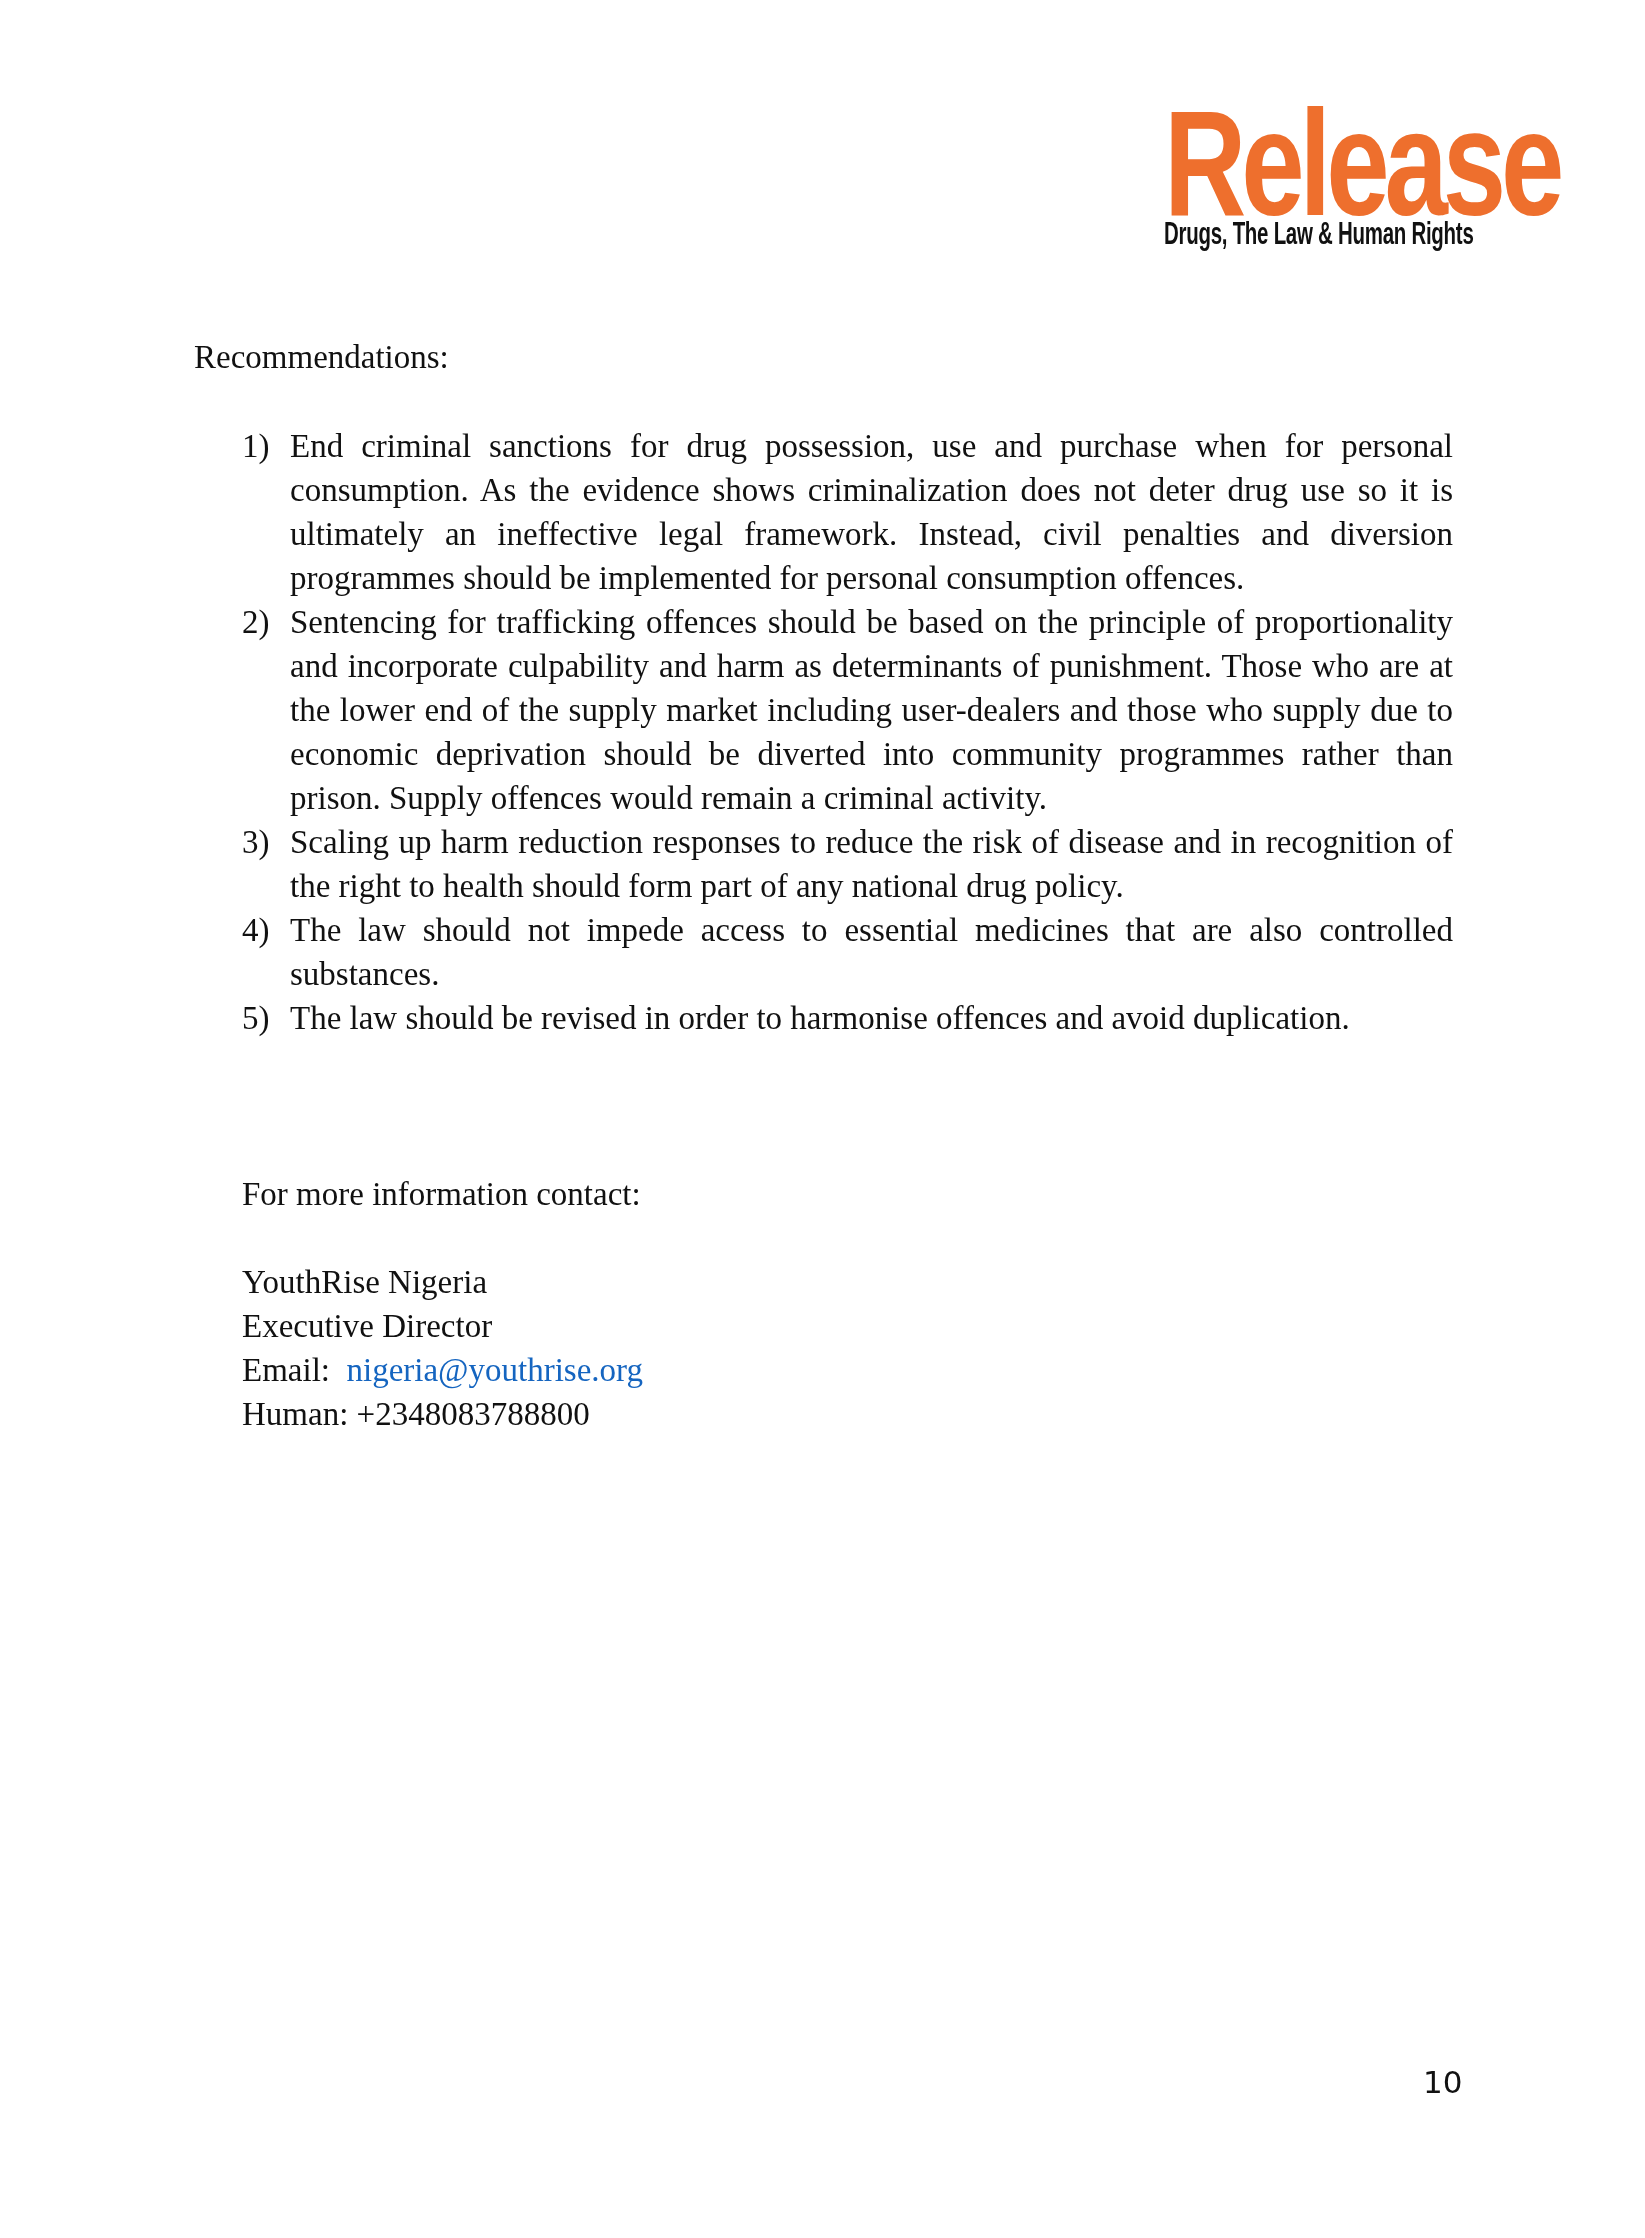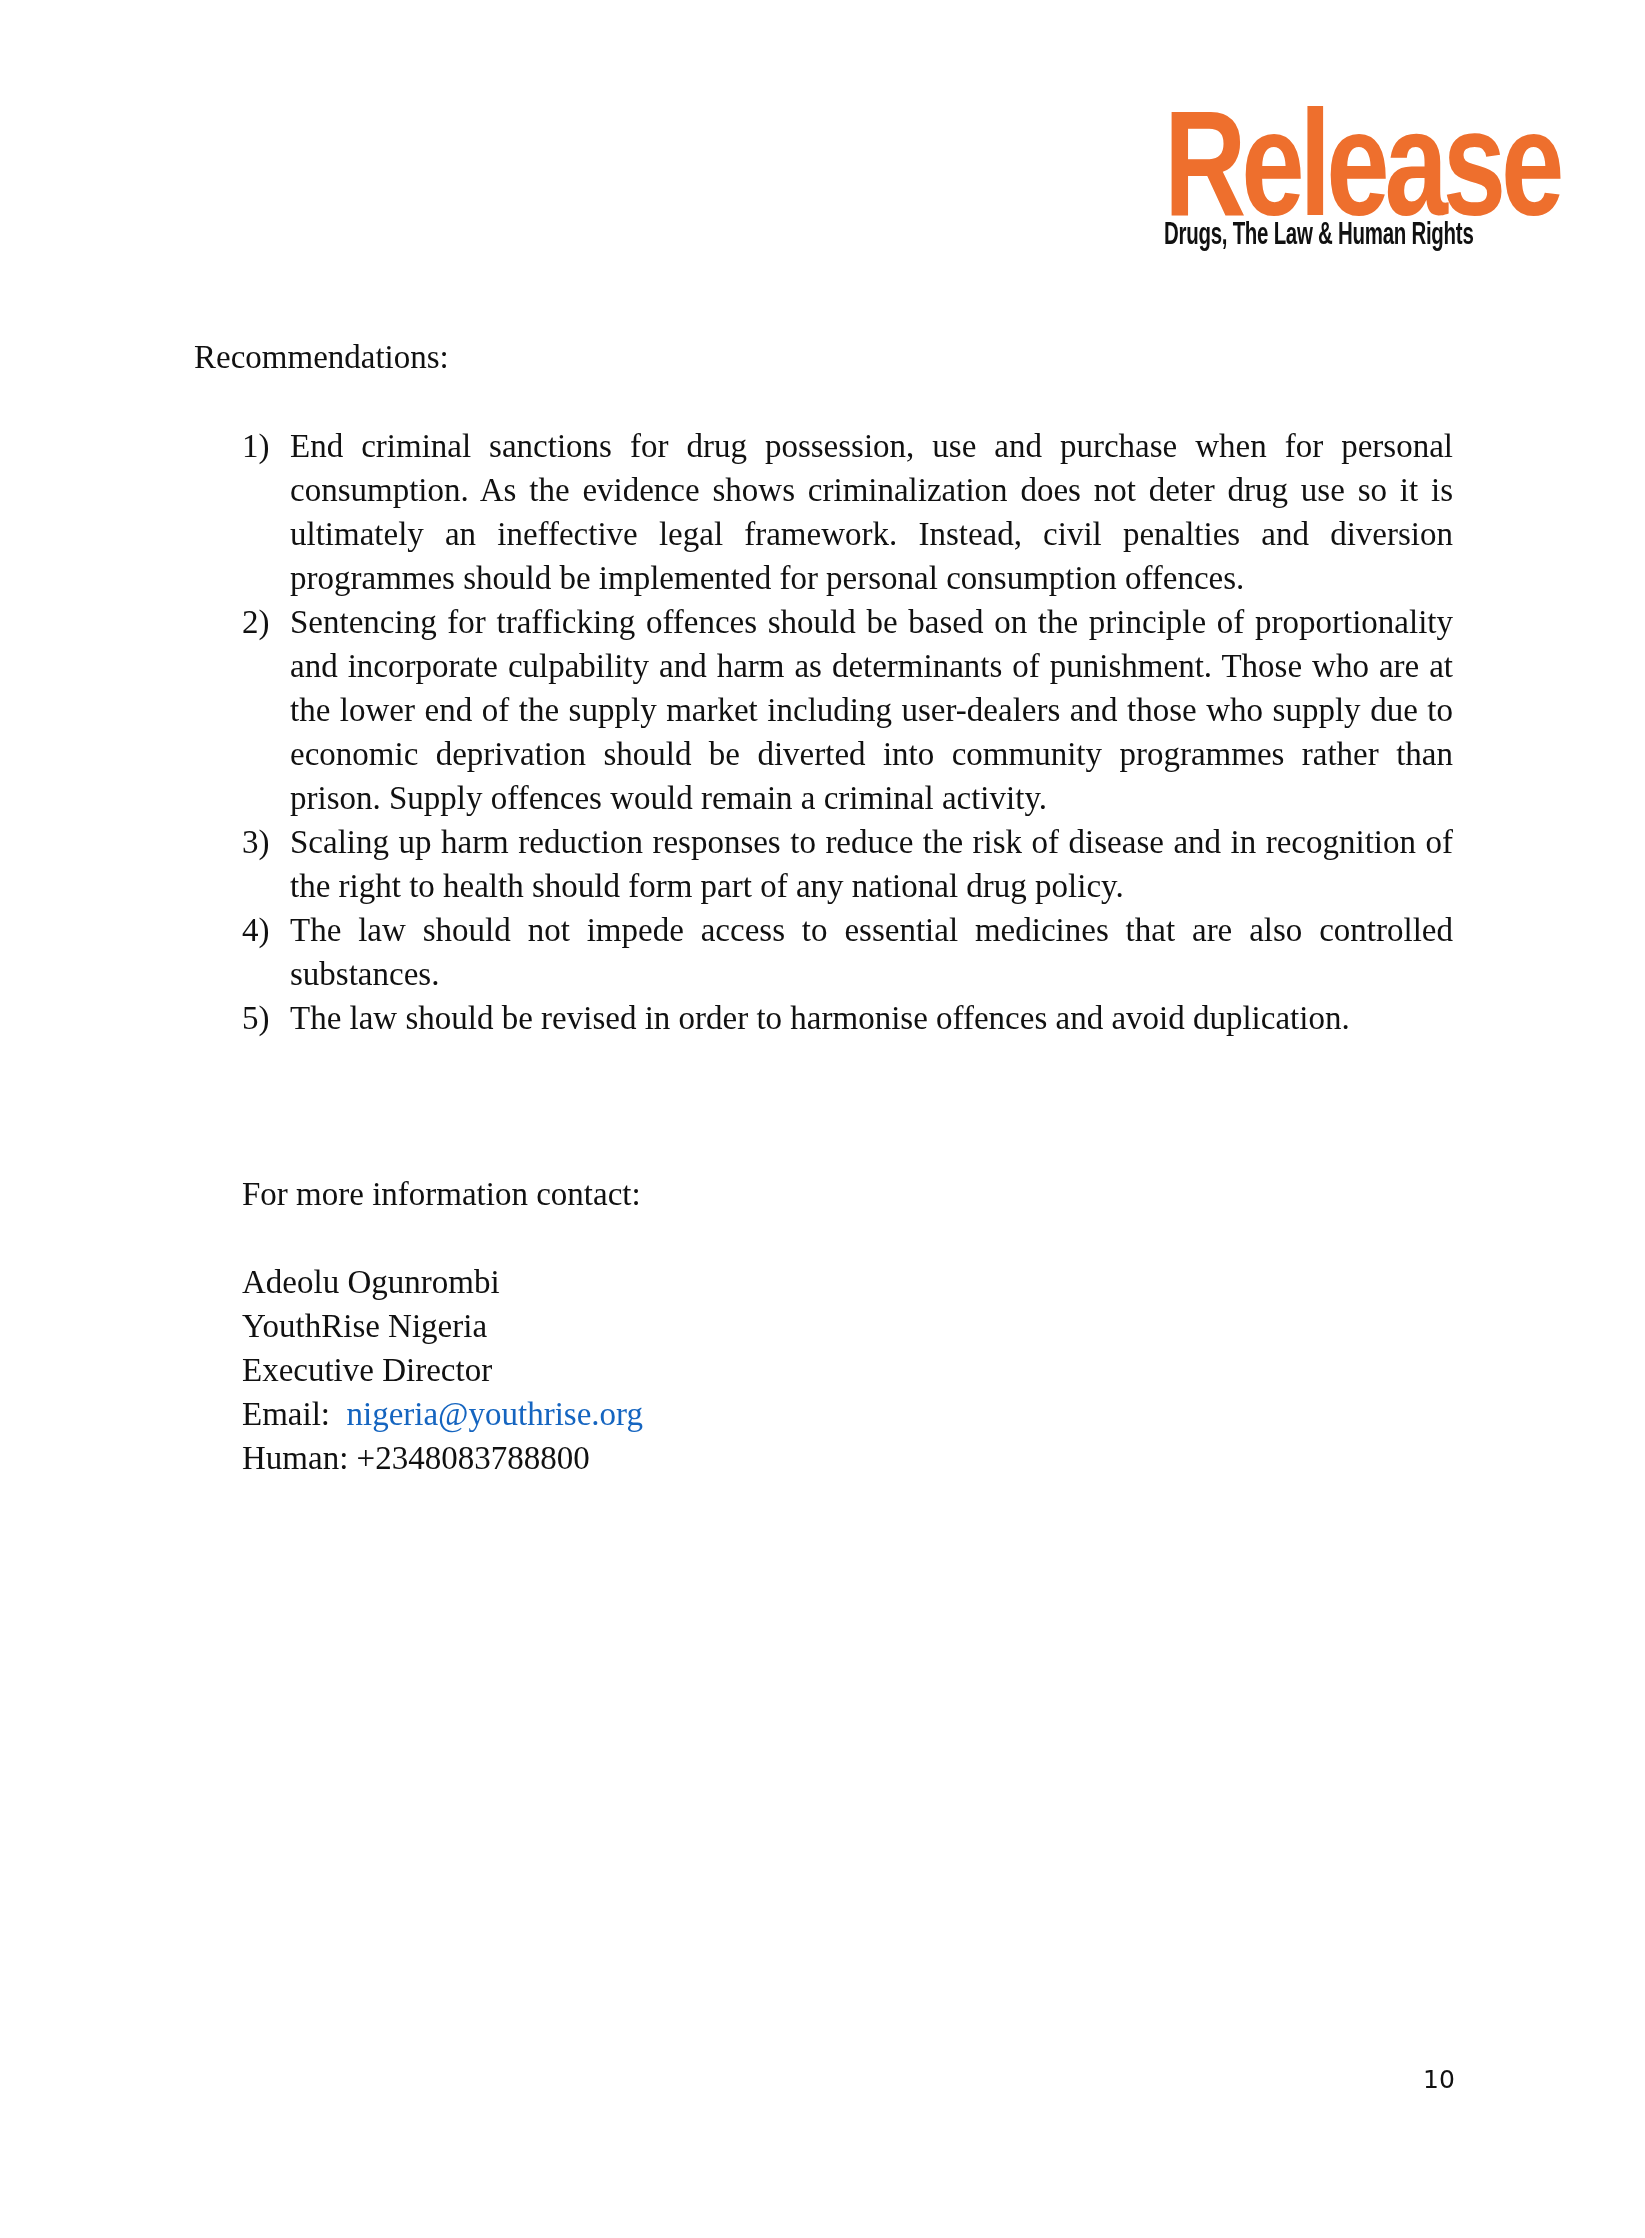--- a/index.html
+++ b/index.html
@@ -25,21 +25,21 @@
   .reco-item { position: relative; padding-left: 48px; line-height: 44px; text-align: justify; text-align-last: left; }
   .reco-num { position: absolute; left: 0; top: 0; }
   .reco-text { display: block; }
 
   .contact { position: absolute; left: 242px; top: 1172px; line-height: 44px; }
   .contact-intro { display: block; }
   .contact-block { display: block; margin-top: 44px; }
   .contact-line { display: block; white-space: nowrap; }
   .email-link { color: #1565c0; text-decoration-thickness: 1.7px; }
 
-  .page-num { position: absolute; left: 1423px; top: 2067px; font-family: "DejaVu Sans", sans-serif; font-size: 25px; color: #111; line-height: 1; }
+  .page-num { position: absolute; left: 1423px; top: 2067px; font-family: "DejaVu Sans", sans-serif; font-size: 31px; color: #111; line-height: 1; }
 </style>
 </head>
 <body>
 
 <div class="page">
 
 
   <div class="logo-rel">
     <span class="rel-word">Release</span>
     <span class="rel-tag">Drugs, The Law &amp; Human Rights</span>
@@ -66,21 +66,20 @@
     </li>
     <li class="reco-item">
       <span class="reco-num">5)</span>
       <span class="reco-text">The law should be revised in order to harmonise offences and avoid duplication.</span>
     </li>
   </ol>
 
   <div class="contact serif">
     <span class="contact-intro">For more information contact:</span>
     <div class="contact-block">
-      <span class="contact-line">Adeolu Ogunrombi</span>
       <span class="contact-line">YouthRise Nigeria</span>
       <span class="contact-line">Executive Director</span>
       <span class="contact-line"><span>Email:</span>&nbsp;&nbsp;<a class="email-link">nigeria@youthrise.org</a></span>
       <span class="contact-line"><span>Human:</span> <span>+2348083788800</span></span>
     </div>
   </div>
 
   <div class="page-num">10</div>
 </div>
 

